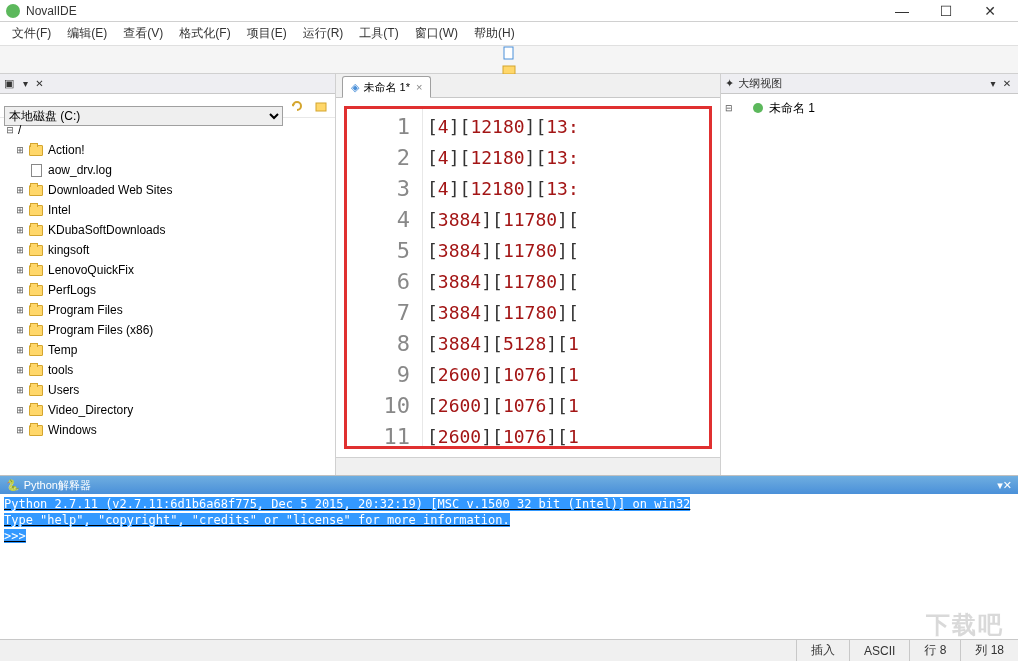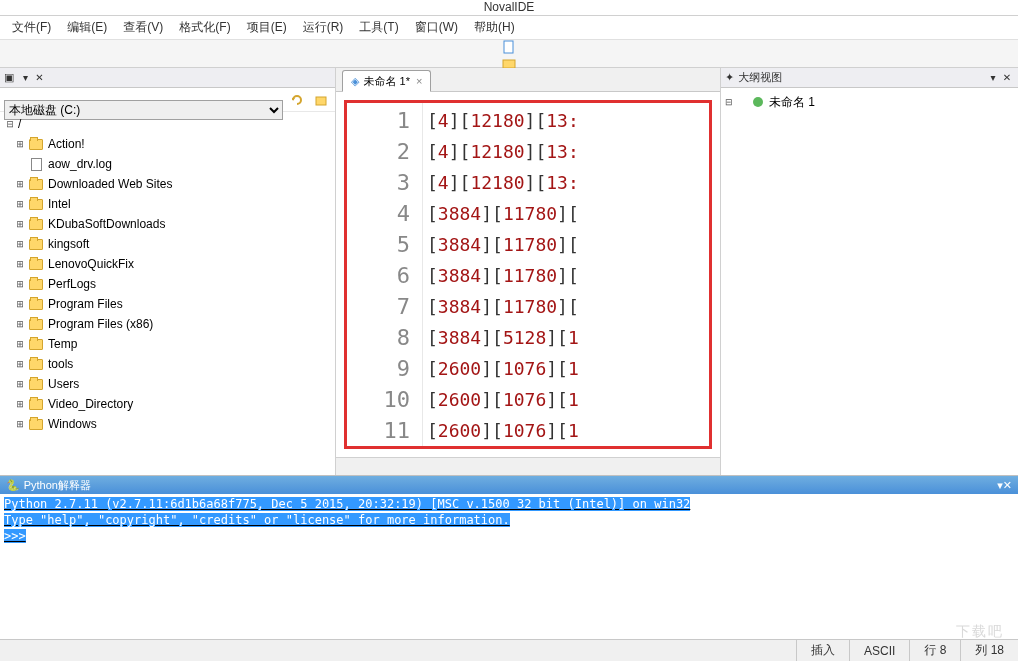--- a/index.html
+++ b/index.html
@@ -1,17 +1,17 @@
 <!DOCTYPE html>
 <html><head>
 <meta charset="utf-8">
 <style>
 * { box-sizing: border-box; margin: 0; padding: 0; }
 body { font-family: "Microsoft YaHei", Arial, sans-serif; font-size: 12px; background: #f0f0f0; width: 1018px; height: 661px; overflow: hidden; display: flex; flex-direction: column; }
-.titlebar { height: 16px; background: #fff; display: flex; align-items: center; padding: 0 6px; border-bottom: 1px solid #d0d0d0; flex-direction: column; }
+.titlebar { height: 22px; background: #fff; display: flex; align-items: center; padding: 0 6px; border-bottom: 1px solid #d0d0d0; }
 .titlebar .icon { width: 14px; height: 14px; background: #5cb85c; border-radius: 50%; margin-right: 6px; }
 .titlebar .title { flex: 1; font-size: 12px; color: #333; }
 .titlebar .winbtn { width: 44px; height: 30px; display: flex; align-items: center; justify-content: center; font-size: 14px; color: #333; }
 .menubar { height: 24px; background: #fff; display: flex; align-items: center; padding: 0 4px; border-bottom: 1px solid #e0e0e0; }
 .menubar .mi { padding: 2px 8px; font-size: 12px; color: #333; }
 .toolbar { height: 28px; background: #f5f5f5; display: flex; align-items: center; padding: 0 4px; border-bottom: 1px solid #d0d0d0; gap: 2px; flex-direction: column; }
 .tb-btn { width: 20px; height: 20px; display: flex; align-items: center; justify-content: center; border-radius: 2px; }
 .tb-sep { width: 1px; height: 18px; background: #c0c0c0; margin: 0 3px; }
 .interp-sel { height: 20px; font-size: 12px; border: 1px solid #a0a0a0; background: #fff; padding: 0 4px; margin-left: 6px; }
 .main-area { flex: 1; display: flex; background: #fff; overflow: hidden; }
@@ -46,21 +46,21 @@
 .outline-item { display: flex; align-items: center; height: 20px; font-size: 12px; }
 .outline-item .oi-bullet { width: 10px; height: 10px; background: #5cb85c; border-radius: 50%; margin-right: 6px; margin-left: 16px; }
 .console-panel { height: 164px; display: flex; flex-direction: column; border-top: 1px solid #c0c0c0; }
 .console-hdr { height: 18px; background: linear-gradient(#6faee0,#4a90d9); display: flex; align-items: center; padding: 0 6px; color: #fff; font-size: 11px; }
 .console-hdr .ci { margin-right: 4px; }
 .console-hdr .spacer { flex: 1; }
 .console-body { flex: 1; background: #fff; font-family: "Consolas", monospace; font-size: 12px; padding: 2px 4px; line-height: 16px; overflow: hidden; text-decoration: underline; }
 .console-body .hl { background: #3399ff; color: #fff; }
 .statusbar { height: 22px; background: #f0f0f0; border-top: 1px solid #c8c8c8; display: flex; align-items: center; font-size: 12px; color: #333; }
 .statusbar .cell { padding: 0 14px; border-left: 1px solid #c8c8c8; height: 100%; display: flex; align-items: center; }
-.watermark { position: absolute; right: 14px; bottom: 20px; font-size: 14px; font-weight: normal; color: rgba(180,180,180,0.5); letter-spacing: 2px; pointer-events: none; }
+.watermark { position: absolute; right: 14px; bottom: 20px; font-size: 24px; font-weight: bold; color: rgba(180,180,180,0.5); letter-spacing: 2px; pointer-events: none; }
 </style>
 </head>
 <body>
 
 <div class="titlebar">
   <div class="icon"></div>
   <div class="title">NovalIDE</div>
   <div class="winbtn">—</div>
   <div class="winbtn">☐</div>
   <div class="winbtn close">✕</div>

